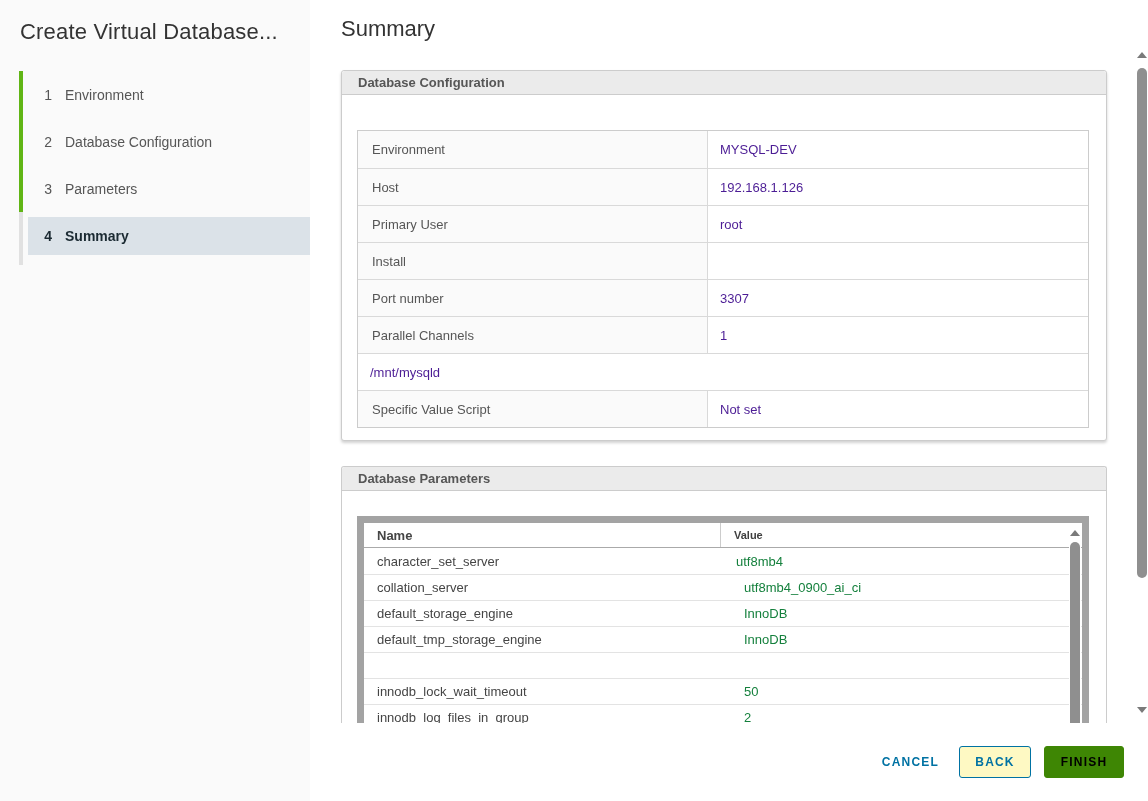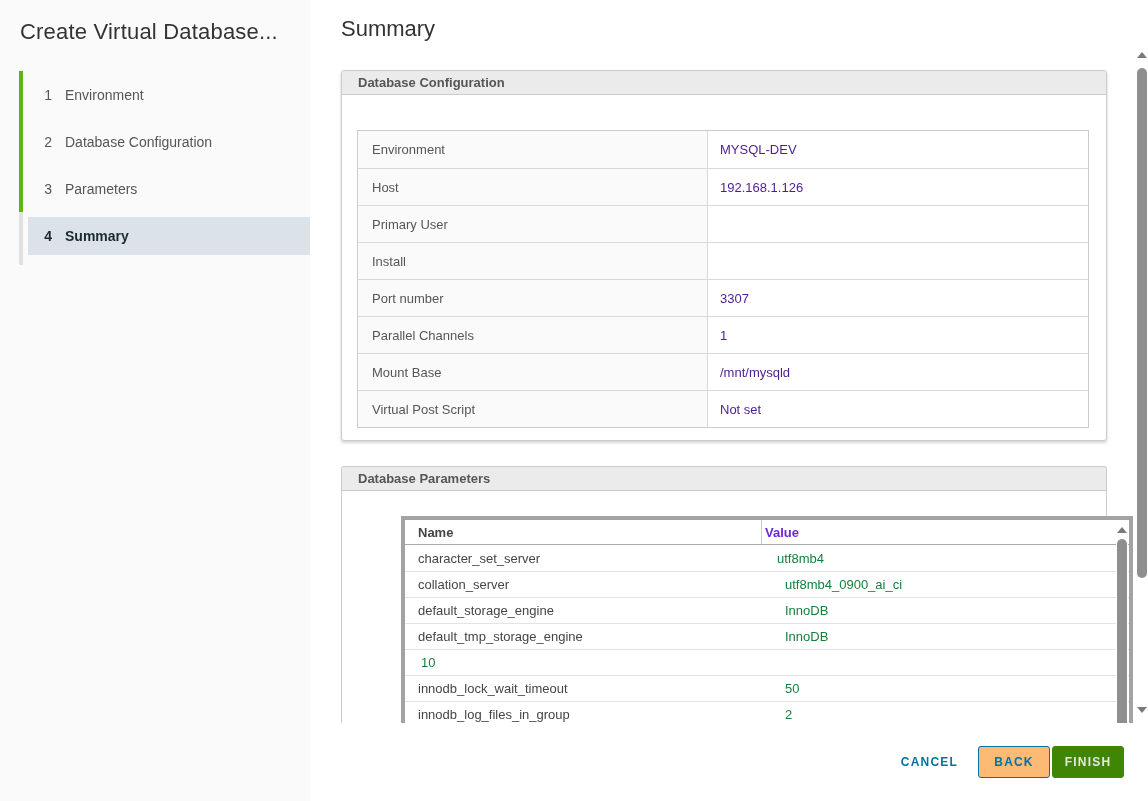--- a/index.html
+++ b/index.html
@@ -72,29 +72,29 @@
     width: 350px; background: #fafafa; border-right: 1px solid #d9d9d9;
     display: flex; align-items: center; padding-left: 14px;
     font-size: 13px; color: #565656;
   }
   .config-value {
     flex: 1; display: flex; align-items: center; padding-left: 12px;
     font-size: 13px; color: #4c1d95; background: #fff;
   }
 
   
-  .param-table { position: relative; border: 4px solid #a3a3a3; width: 732px; height: 240px; overflow: hidden; background: #fff; margin-left: 44px; }
+  .param-table { position: relative; border: 7px solid #a3a3a3; width: 732px; height: 240px; overflow: hidden; background: #fff; }
   .param-header { display: flex; height: 25px; border-bottom: 1px solid #aaa; }
   .param-header .cell-name {
     width: 356px; display: flex; align-items: center; padding-left: 13px;
     font-size: 13px; font-weight: 700; color: #454545;
   }
   .param-header .cell-value {
-    flex: 1; display: flex; align-items: center; padding-left: 3px;
-    font-size: 13px; font-weight: 700; color: #6d28d9;
+    flex: 1; display: flex; align-items: center; padding-left: 13px;
+    font-size: 11px; font-weight: 700; color: #404040;
     border-left: 1px solid #ccc;
   }
   .param-row { display: flex; height: 26px; align-items: center; }
   .param-row + .param-row { border-top: 1px solid #e3e3e3; gap: 8px; }
   .param-row .cell-name {
     width: 356px; display: flex; align-items: center; padding-left: 13px;
     font-size: 13px; color: #454545;
   }
   .param-row .cell-value {
     flex: 1; display: flex; align-items: center; padding-left: 16px;
@@ -142,26 +142,26 @@
   .btn {
     font-family: "Liberation Sans", sans-serif;
     font-size: 12px; font-weight: 700; letter-spacing: 1.2px;
     height: 32px; border-radius: 3px; cursor: pointer;
   }
   .btn-link {
     background: transparent; border: none; color: #0072a3;
     padding: 0 10px; margin-right: 10px;
   }
   .btn-outline {
-    background: #fdba74; border: 1px solid #0072a3; color: #0072a3;
-    width: 72px; margin-right: 2px;
+    background: #fef9c3; border: 1px solid #0072a3; color: #0072a3;
+    width: 72px; margin-right: 13px;
   }
   .btn-primary {
-    background: #3e8604; border: 1px solid #3e8604; color: #e5e5e5;
-    width: 72px;
+    background: #3e8604; border: 1px solid #3e8604; color: #000000;
+    width: 80px;
   }
 </style>
 </head>
 <body>
 
 <div id="app">
 
   <div class="sidebar">
     <div class="wizard-title">Create Virtual Database...</div>
     <div class="progress-bar-done"></div>
@@ -197,38 +197,38 @@
             <div class="config-row">
               <div class="config-label">Environment</div>
               <div class="config-value">MYSQL-DEV</div>
             </div>
             <div class="config-row">
               <div class="config-label">Host</div>
               <div class="config-value">192.168.1.126</div>
             </div>
             <div class="config-row">
               <div class="config-label">Primary User</div>
+              <div class="config-value">root</div>
             </div>
             <div class="config-row">
               <div class="config-label">Install</div>
             </div>
             <div class="config-row">
               <div class="config-label">Port number</div>
               <div class="config-value">3307</div>
             </div>
             <div class="config-row">
               <div class="config-label">Parallel Channels</div>
               <div class="config-value">1</div>
             </div>
             <div class="config-row">
-              <div class="config-label">Mount Base</div>
               <div class="config-value">/mnt/mysqld</div>
             </div>
             <div class="config-row">
-              <div class="config-label">Virtual Post Script</div>
+              <div class="config-label">Specific Value Script</div>
               <div class="config-value">Not set</div>
             </div>
           </div>
         </div>
       </div>
 
       <div class="panel panel-params">
         <div class="panel-header">Database Parameters</div>
         <div class="panel-body">
           <div class="param-table">
@@ -246,21 +246,20 @@
             </div>
             <div class="param-row">
               <div class="cell-name">default_storage_engine</div>
               <div class="cell-value">InnoDB</div>
             </div>
             <div class="param-row">
               <div class="cell-name">default_tmp_storage_engine</div>
               <div class="cell-value">InnoDB</div>
             </div>
             <div class="param-row">
-              <div class="cell-value">10</div>
             </div>
             <div class="param-row">
               <div class="cell-name">innodb_lock_wait_timeout</div>
               <div class="cell-value">50</div>
             </div>
             <div class="param-row">
               <div class="cell-name">innodb_log_files_in_group</div>
               <div class="cell-value">2</div>
             </div>
             <div class="inner-scrollbar">

